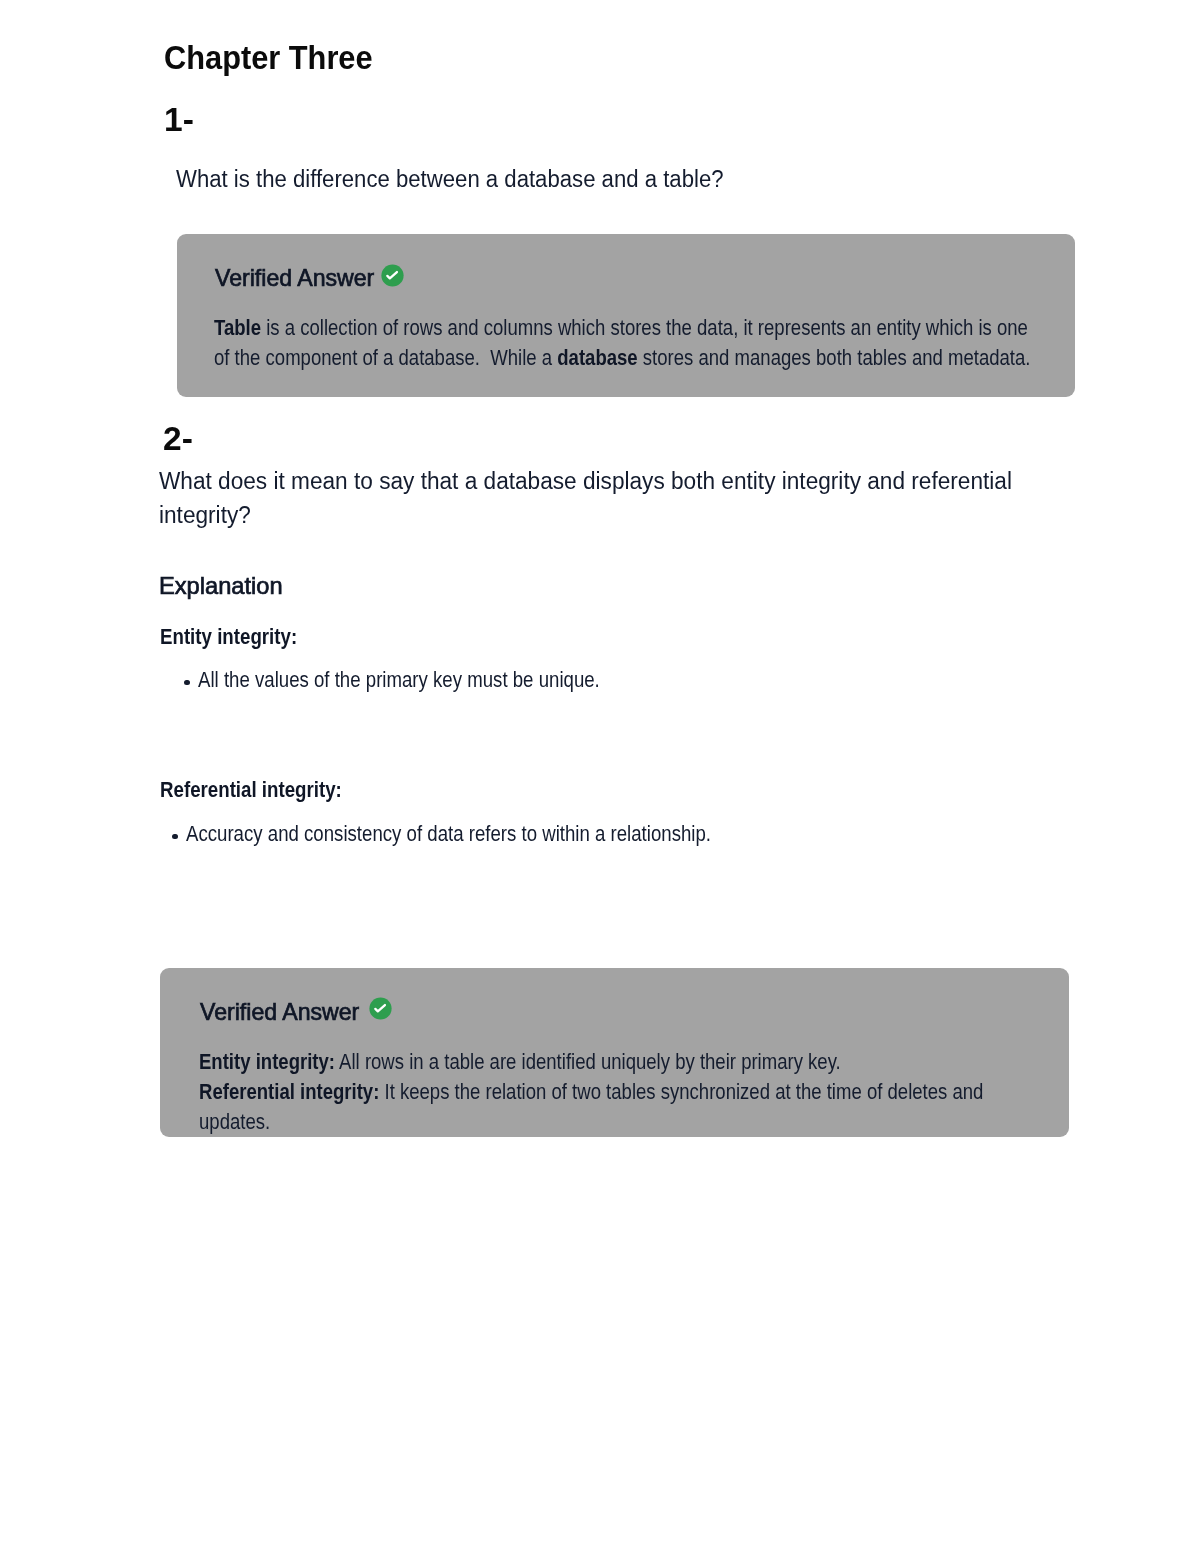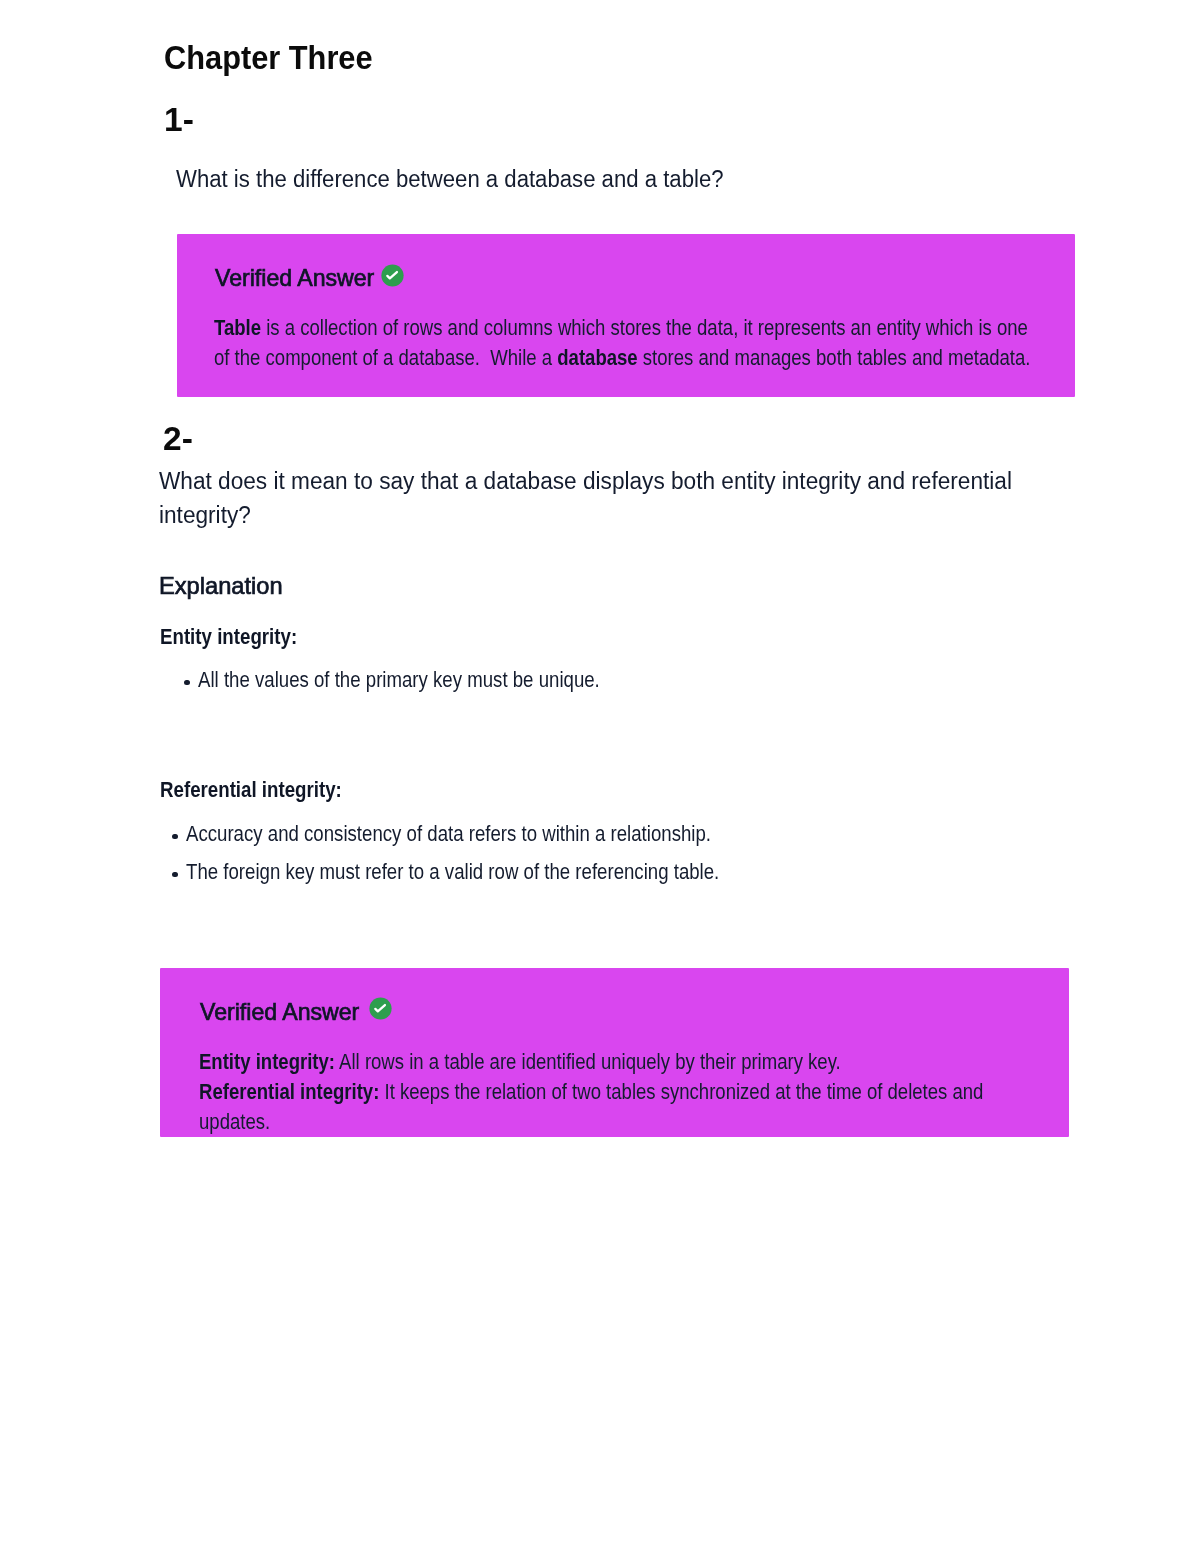--- a/index.html
+++ b/index.html
@@ -17,21 +17,21 @@
   .h-num{font-size:33px;font-weight:700;color:#0b0b0b;white-space:nowrap;
          transform:scaleX(1.015);transform-origin:left top;}
 
   
   .q-text{font-size:23px;color:#141c2e;line-height:34px;
           transform:scaleX(0.963);transform-origin:left top;}
   .q-text2{font-size:23px;color:#141c2e;line-height:34px;
           transform:scaleX(0.984);transform-origin:left top;}
 
   
-  .card{background:#d946ef;border-radius:1px;}
+  .card{background:#a3a3a3;border-radius:9px;}
 
   .va-title{font-size:24px;font-weight:400;color:#0f1626;white-space:nowrap;
             -webkit-text-stroke:0.7px #0f1626;
             transform:scaleX(0.963);transform-origin:left top;}
   .va-check{position:absolute;width:23px;height:23px;}
 
   .ans-text{font-size:21.5px;color:#141c2e;line-height:29.8px;white-space:pre;
             transform:scaleX(0.8625);transform-origin:left top;}
   .ans-text b{font-weight:700;color:#0f1626;}
 
@@ -85,24 +85,20 @@
       </li>
   </ul>
 
   <div class="abs h-sub" style="left:138px;top:777px;">Referential integrity:</div>
 
   <ul class="abs blist" style="left:164px;top:821px;width:1005px;">
     <li>
         <span class="bullet"></span>
         <span class="txt">Accuracy and consistency of data refers to within a relationship.</span>
       </li>
-    <li>
-        <span class="bullet"></span>
-        <span class="txt">The foreign key must refer to a valid row of the referencing table.</span>
-      </li>
   </ul>
 
   <div class="abs card" style="left:138px;top:968px;width:909px;height:169px;">
     <div class="abs va-title" style="left:40px;top:30px;">Verified Answer</div>
     <svg class="va-check" style="left:209px;top:29px;" viewBox="0 0 24 24" aria-hidden="true">
       <circle cx="12" cy="12" r="11.6" fill="#2e9e4e"></circle>
       <path d="M6.6 12.4 L9.2 15.0 L16.6 8.4" fill="none" stroke="#ffffff" stroke-width="2.4" stroke-linecap="round" stroke-linejoin="round"></path>
     </svg>
     <div class="abs ans-text" style="left:39px;top:80px;width:1000px;"><b>Entity integrity:</b><span> All rows in a table are identified uniquely by their primary key.</span><br><b>Referential integrity:</b><span> It keeps the relation of two tables synchronized at the time of deletes and</span><br><span>updates.</span></div>
   </div>

